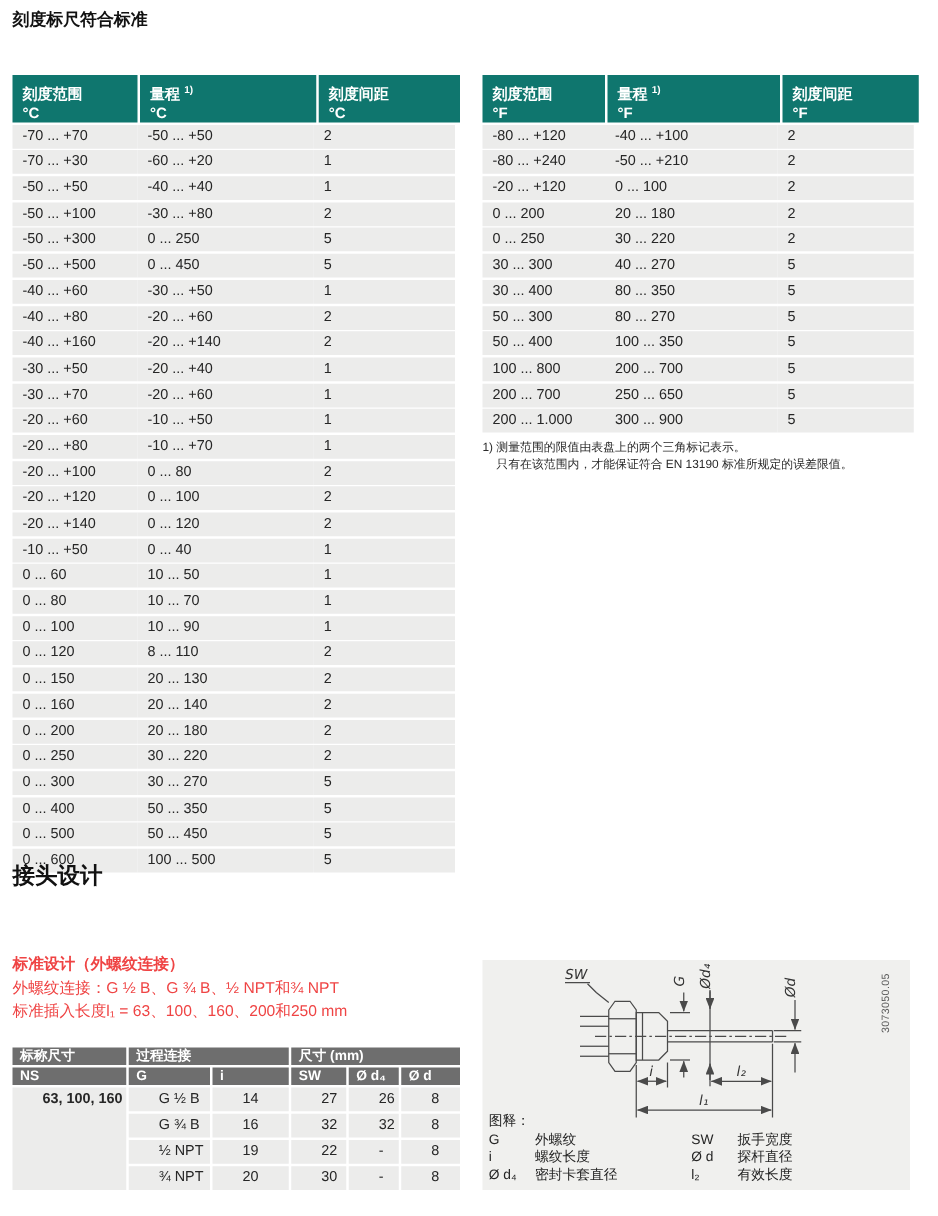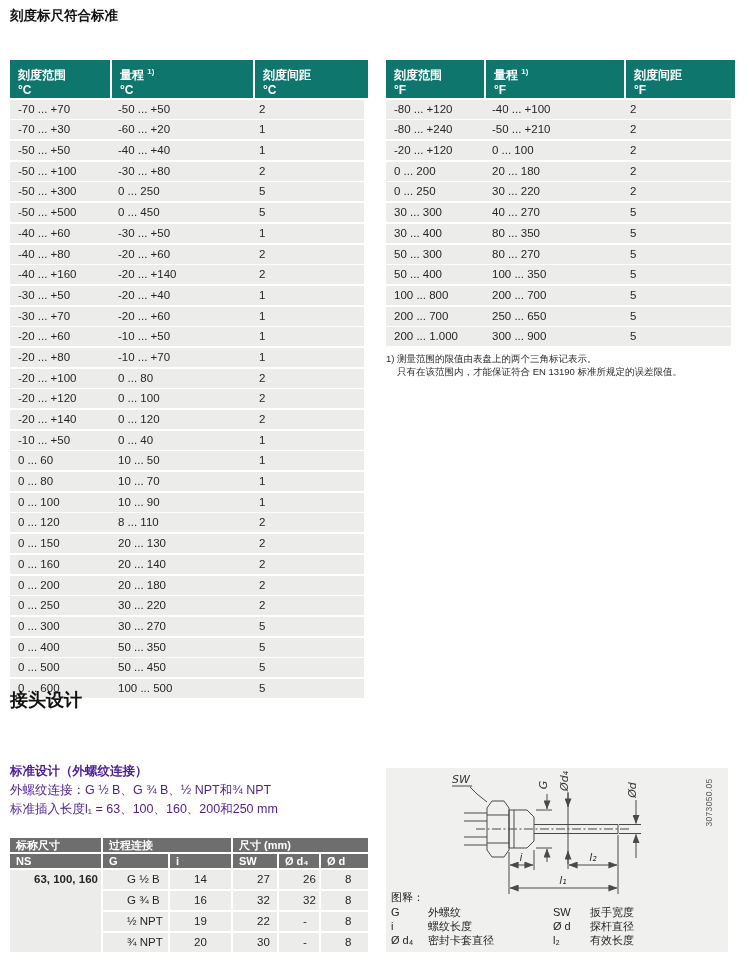--- a/index.html
+++ b/index.html
@@ -35,21 +35,21 @@
   #fahrenheit-table { left:386px; width:351px; }
   #fahrenheit-table .t-head, #fahrenheit-table .tr { grid-template-columns:98px 138px 109px; }
 
   
   .footnote { left:386px; top:353px; width:352px; font-size:9.5px; line-height:12.5px; color:#2b2b2b; display:flex; }
   .fn-marker { width:11px; flex:0 0 11px; }
   .fn-text { flex:1; }
 
   
   .section-heading { left:10px; top:688px; font-size:18px; font-weight:bold; color:#111;font-family:Liberation Mono, monospace; }
-  .sub-block { left:10px; top:762px; width:370px; font-size:12.5px; line-height:19px; color:#4c1d95; }
+  .sub-block { left:10px; top:762px; width:370px; font-size:12.5px; line-height:19px; color:#ef4444; }
   .sub-block .bold { font-weight:bold; }
 
   
   .conn-table {
     left:10px; top:838px; width:358px; display:grid; gap:2px;
     grid-template-columns:91px 65px 61px 44px 40px 47px;
     grid-template-rows:14px 14px 19px 19px 19px 19px;
   }
   .conn-table .gh, .conn-table .sh {
     background:#6e6e6e; color:#fff; font-weight:bold; font-size:11px; line-height:14px; padding-left:6px;

